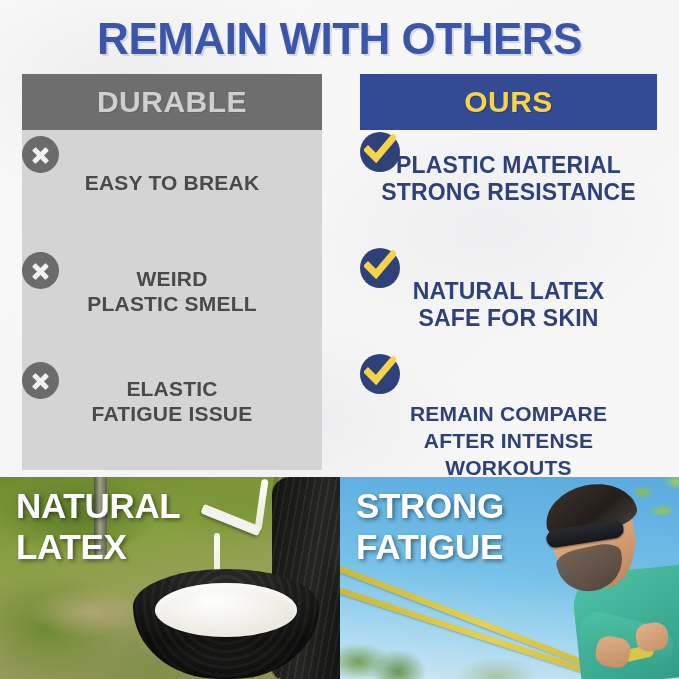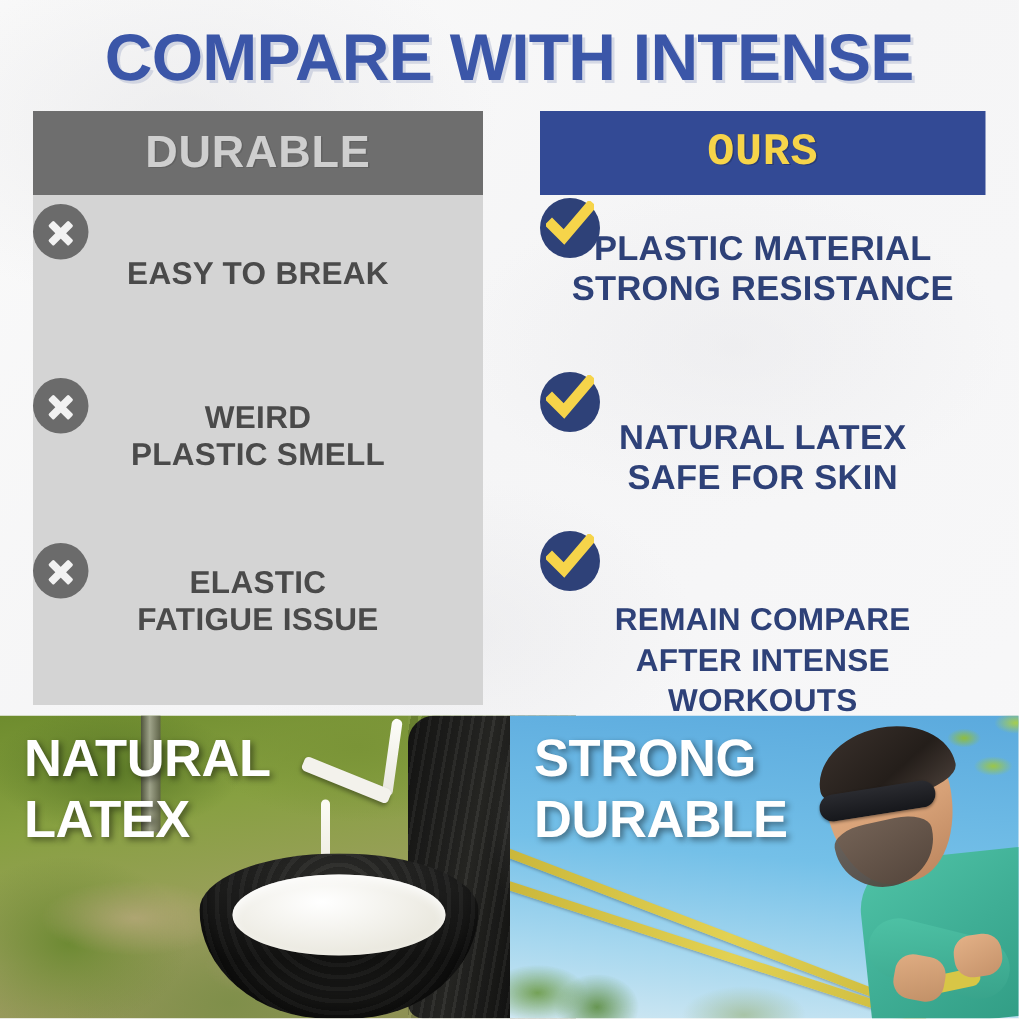--- a/index.html
+++ b/index.html
@@ -60,21 +60,20 @@
   }
   .header-others {
     background: #6e6e6e;
     color: #cfcfcf;
     text-shadow: 1px 1px 0 rgba(90,90,90,.6);
   }
   .header-ours {
     background: #334a95;
     color: #f6d44a;
     text-shadow: 1px 1px 0 rgba(40,55,110,.8);
-    font-family: Liberation Mono, monospace;
   }
 
   .panel-body-left {
     background: #d4d4d4;
     height: 340px;
     position: relative;
   }
   .panel-body-right {
     height: 340px;
     position: relative;
@@ -386,21 +385,21 @@
     background: #d8c646;
     border-radius: 6px;
     transform: rotate(-12deg);
   }
 </style>
 </head>
 <body>
 
 <div id="stage">
 
-  <div class="title">COMPARE WITH INTENSE</div>
+  <div class="title">REMAIN WITH OTHERS</div>
 
   <div class="col col-left">
     <div class="col-header header-others">DURABLE</div>
     <div class="panel-body-left">
 
       <div class="row" style="top:122px;height:96px;">
         <div class="row-icon" style="left:0;top:0;">
           <div class="icon-x"></div>
         </div>
         <div class="row-text text-left" style="position:absolute;left:0;top:14px;width:100%;white-space:pre-line;">WEIRD
@@ -500,18 +499,18 @@
         <div class="arm"></div>
         <div class="head"></div>
         <div class="hair"></div>
         <div class="beard"></div>
         <div class="sunglasses"></div>
         <div class="band-grip"></div>
         <div class="hand-a"></div>
         <div class="hand-b"></div>
       </div>
       <div class="photo-caption">STRONG
-DURABLE</div>
+FATIGUE</div>
     </div>
 
   </div>
 
 </div>
 
 </body></html>

